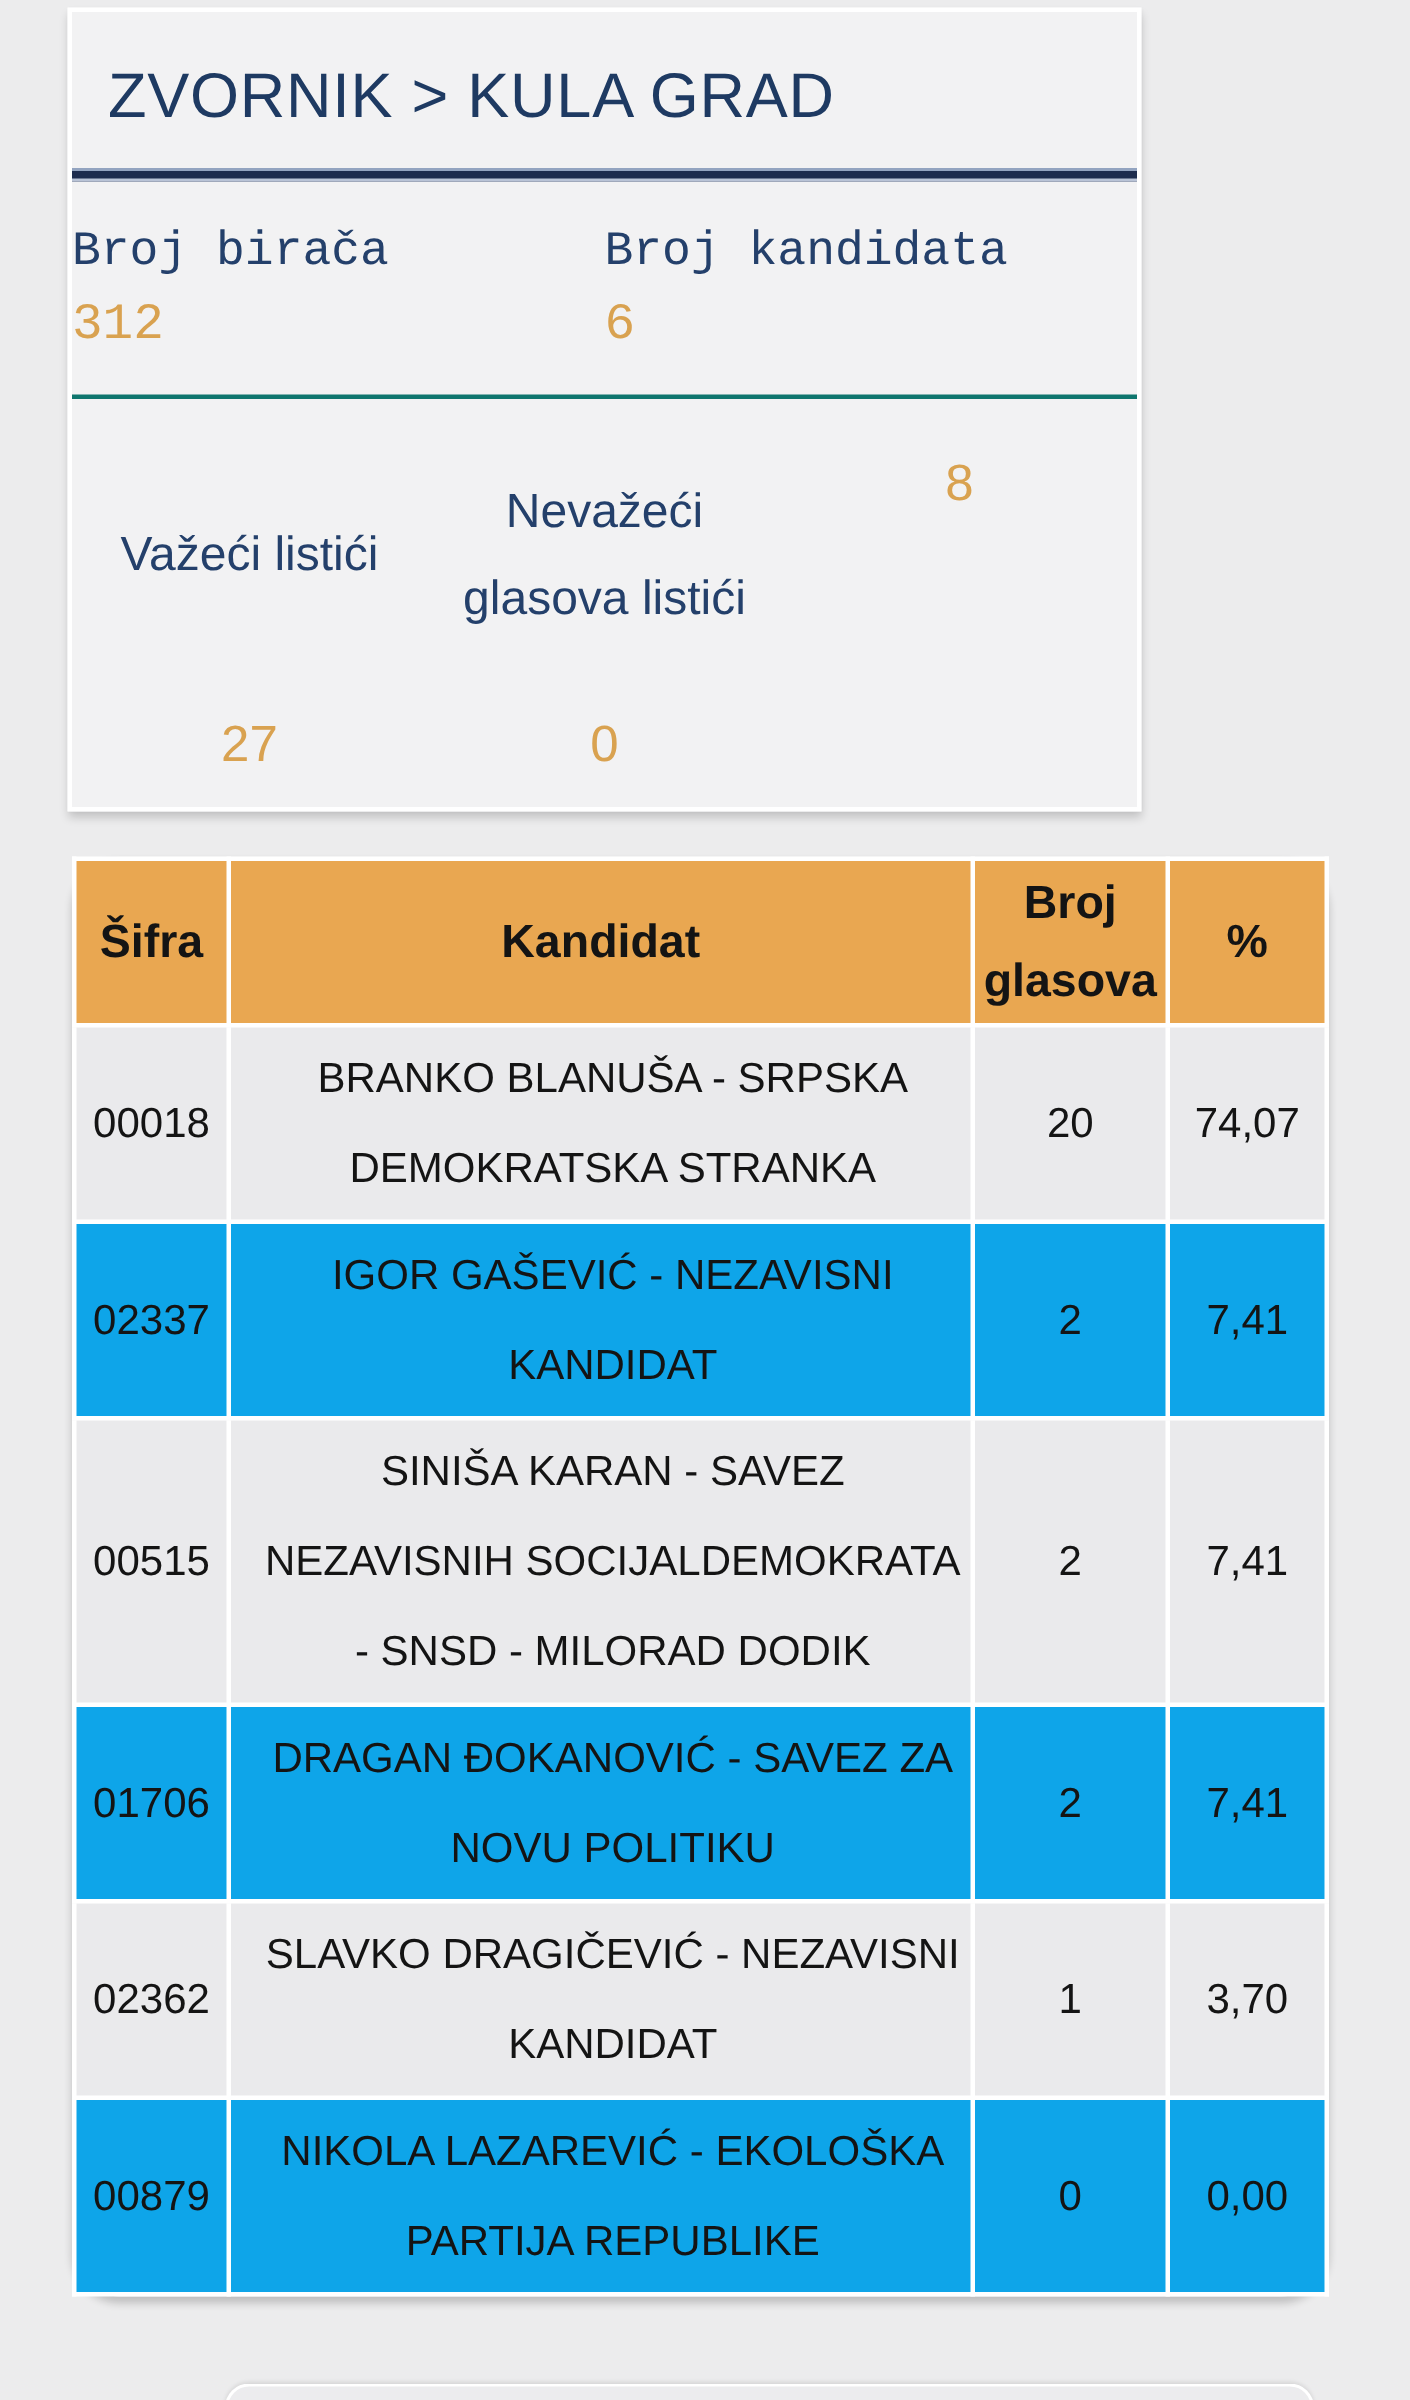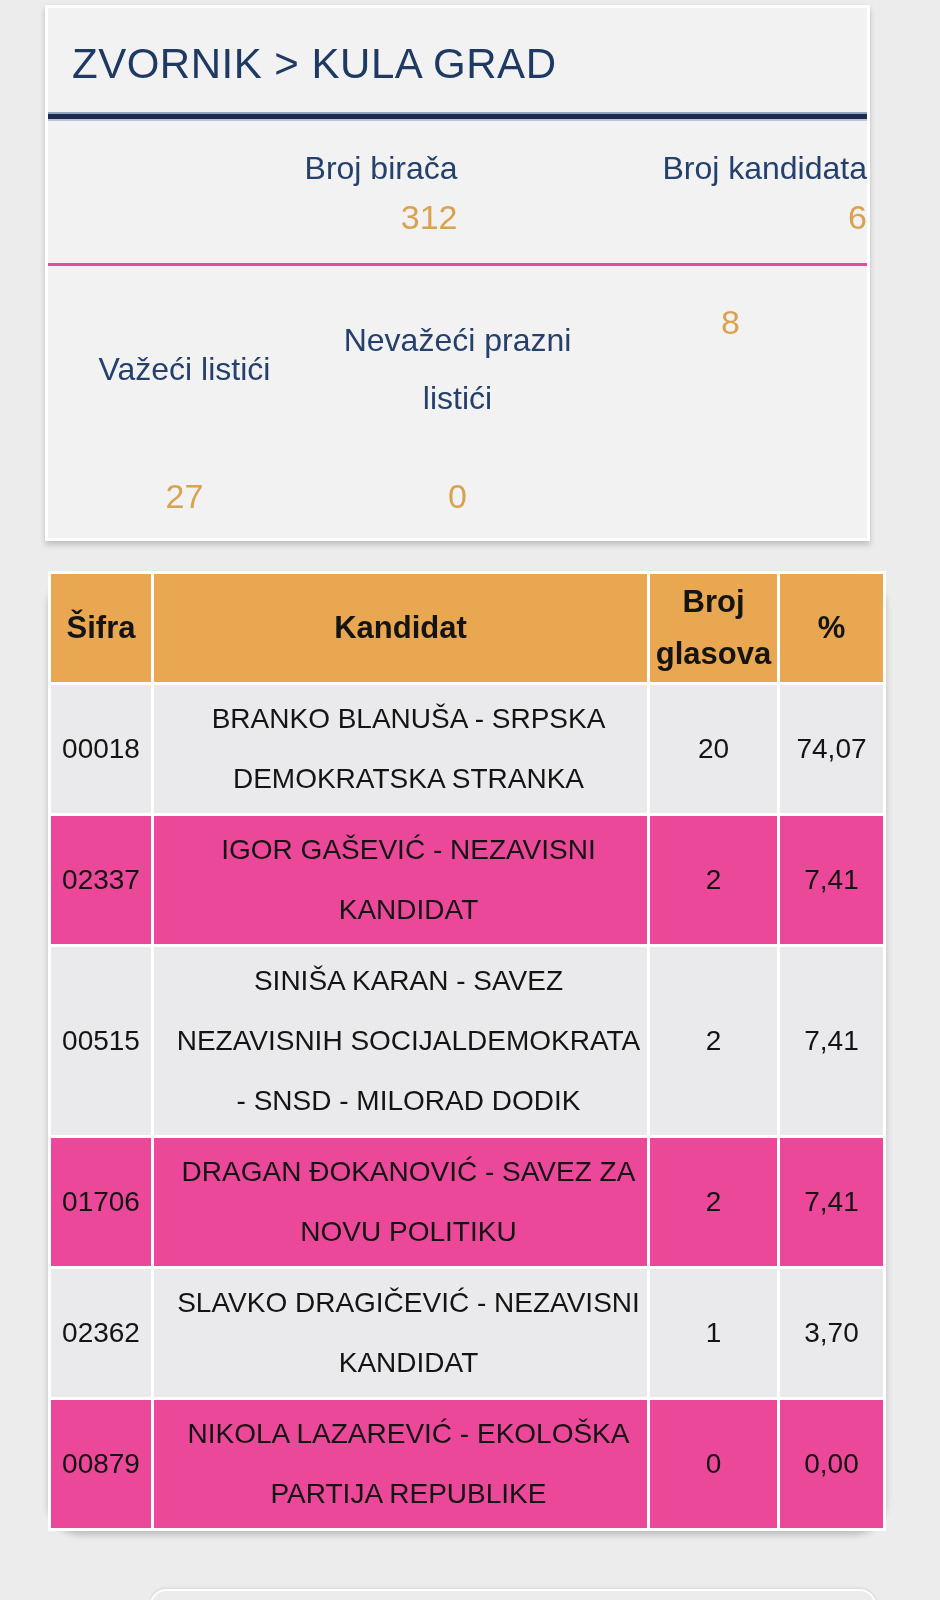--- a/index.html
+++ b/index.html
@@ -10,40 +10,41 @@
     position: relative;
   }
   .card {
     background: #f2f2f3;
     border: 3px solid #ffffff;
     box-shadow: 0 4px 6px rgba(0,0,0,0.18), 0 0 2px rgba(0,0,0,0.06);
   }
   
   .card-top {
     margin: 5px 54px 0 45px;
-    width: 825px;
+    width: 716px;
   }
   .breadcrumb {
     padding: 32px 24px 24px 24px;
     font-size: 42px;
     color: #1e3a62;
     letter-spacing: 0.5px;
   }
   .navy-bar {
     height: 9px;
     background: #1d2c4e;
     border-top: 2px solid #93a4c0;
     border-bottom: 2px solid #b9c3d6;
   }
   .stats-row-1 {
     display: grid;
     grid-template-columns: 1fr 1fr;
-    text-align: right;
+    text-align: left;
     padding: 18px 0 26px 0;
-    border-bottom: 3px solid #ec4899;
+    border-bottom: 3px solid #0f766e;
+    font-family: Liberation Mono, monospace;
   }
   .stats-row-2 {
     display: grid;
     grid-template-columns: 1fr 1fr 1fr;
     text-align: center;
     padding: 16px 0 22px 0;
   }
   .stat-label {
     font-size: 32px;
     line-height: 58px;
@@ -91,21 +92,21 @@
     color: #141414;
     text-align: center;
     vertical-align: middle;
     padding: 4px 0;
   }
   .results td.cand {
     text-align: center;
     padding: 4px 6px 4px 22px;
   }
   .results tr.shade td { background: #eaeaec; }
-  .results tr.plain td { background: #ec4899; }
+  .results tr.plain td { background: #0ea5e9; }
   
   .bottom-sheet {
     position: absolute;
     top: 1589px;
     left: 150px;
     width: 726px;
     height: 30px;
     background: #ececee;
     border: 2px solid #ffffff;
     border-bottom: none;
@@ -130,21 +131,21 @@
       <div class="stat-value">6</div>
     </div>
   </div>
 
   <div class="stats-row-2">
     <div>
       <div class="stat-label">Važeći listići</div>
       <div class="stat-value">27</div>
     </div>
     <div>
-      <div class="stat-label">Nevažeći prazni listići</div>
+      <div class="stat-label">Nevažeći glasova listići</div>
       <div class="stat-value">0</div>
     </div>
     <div>
       <div class="stat-value">8</div>
     </div>
   </div>
 </div>
 
 <table class="results">
   <colgroup>

